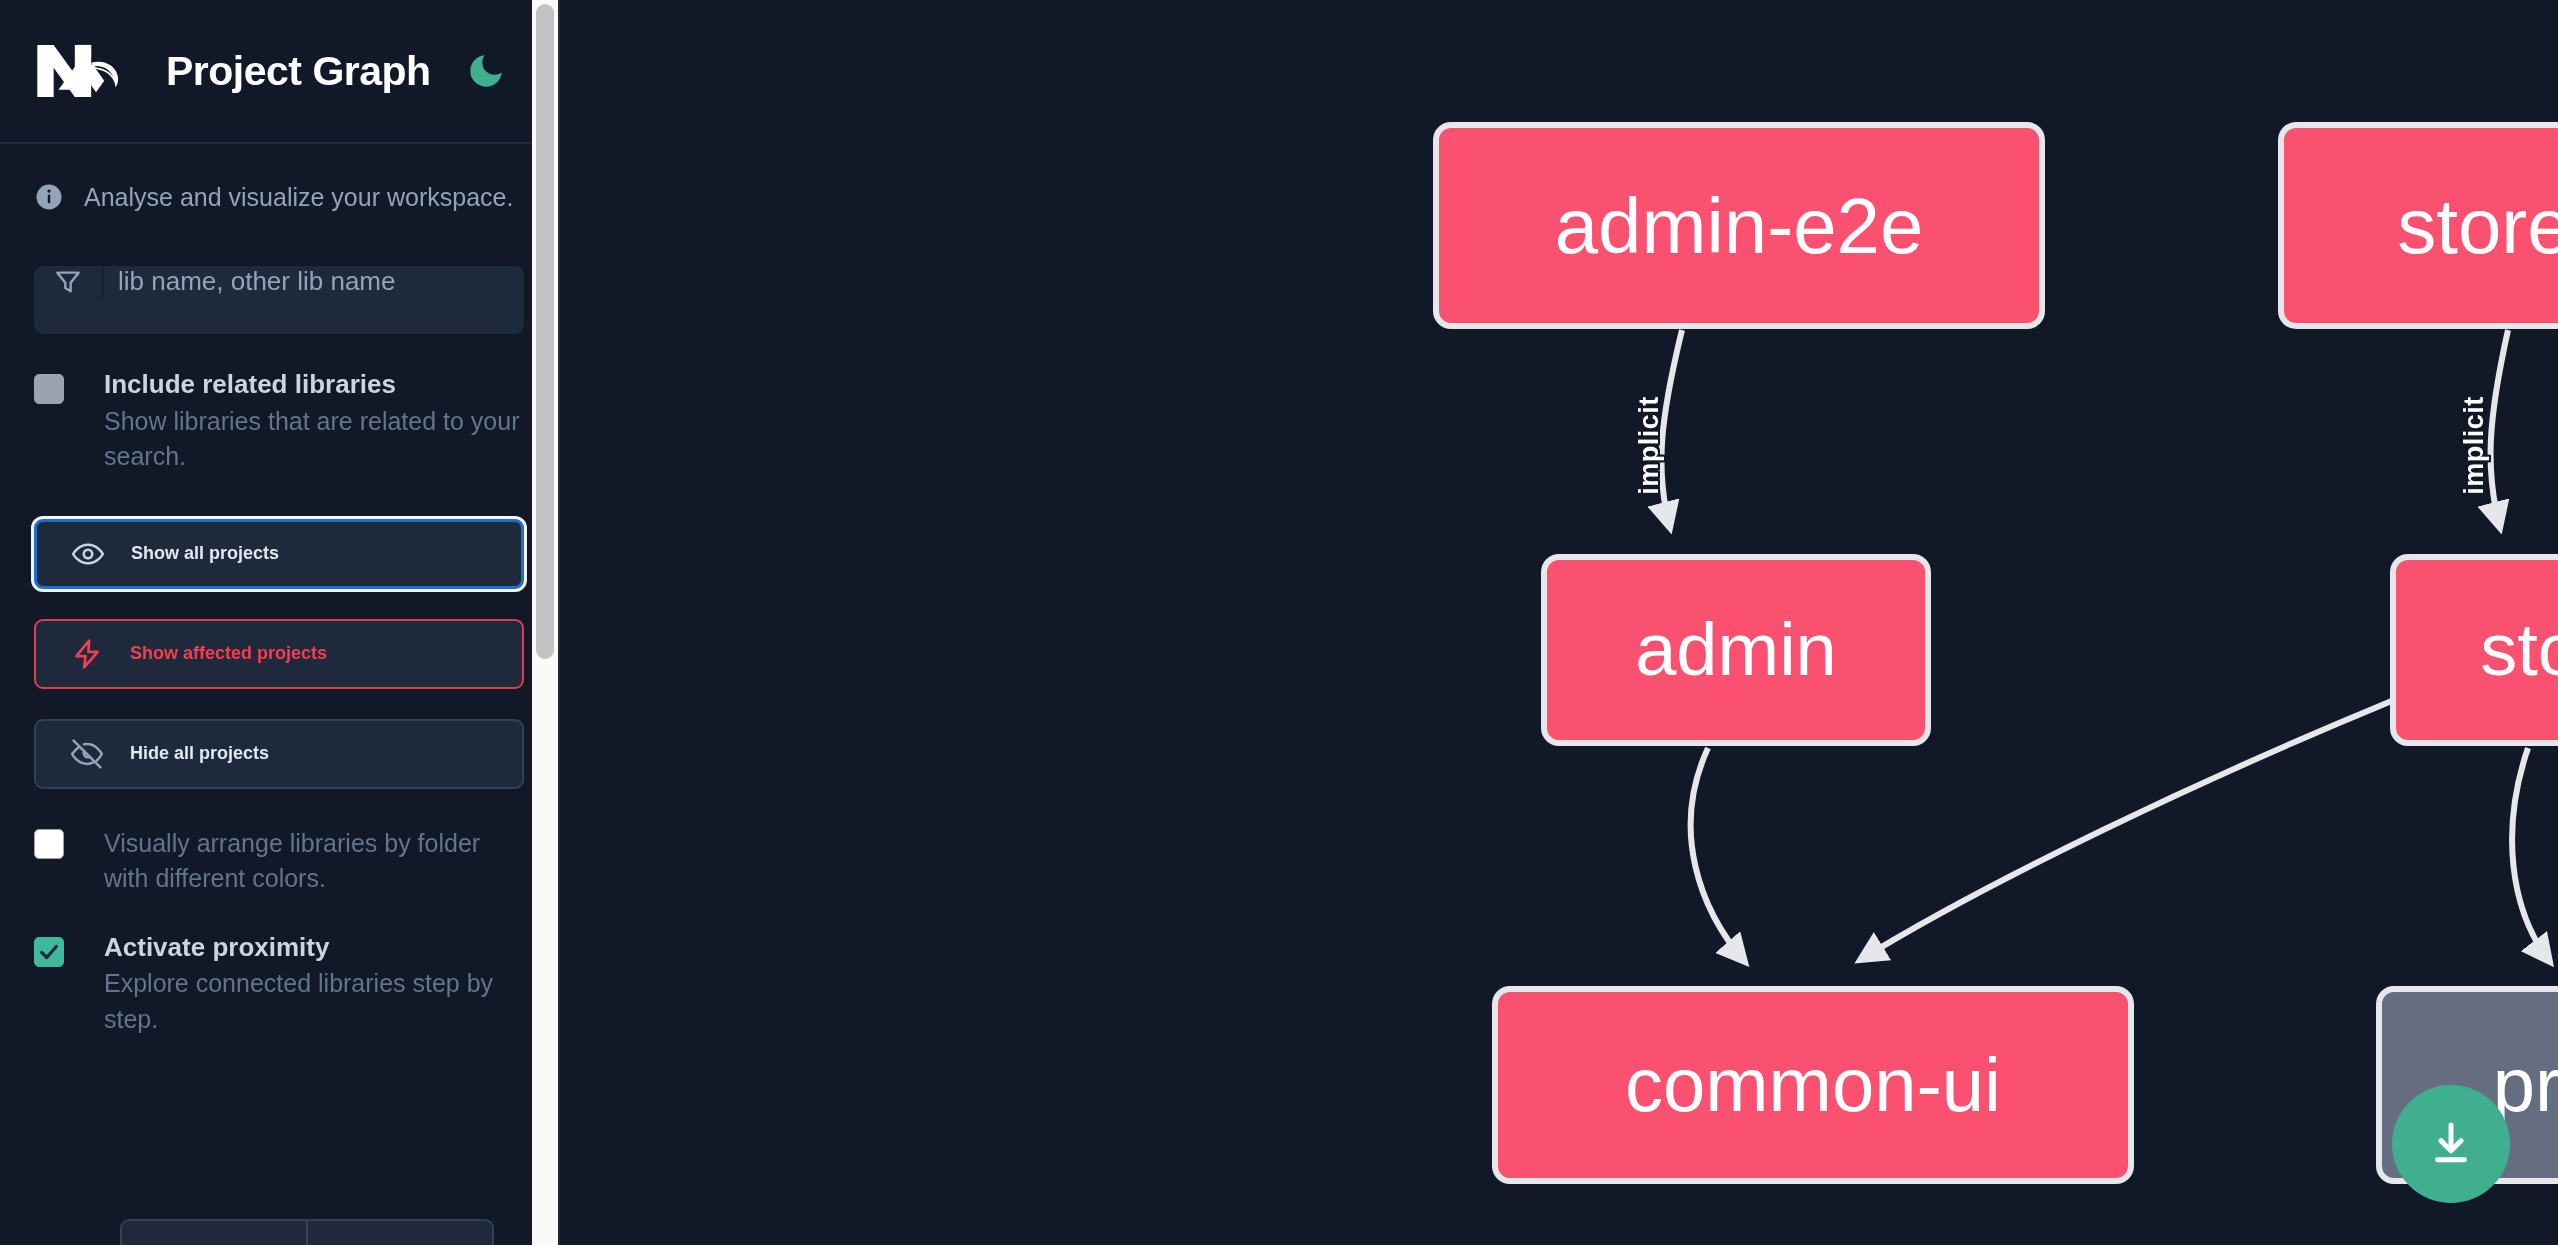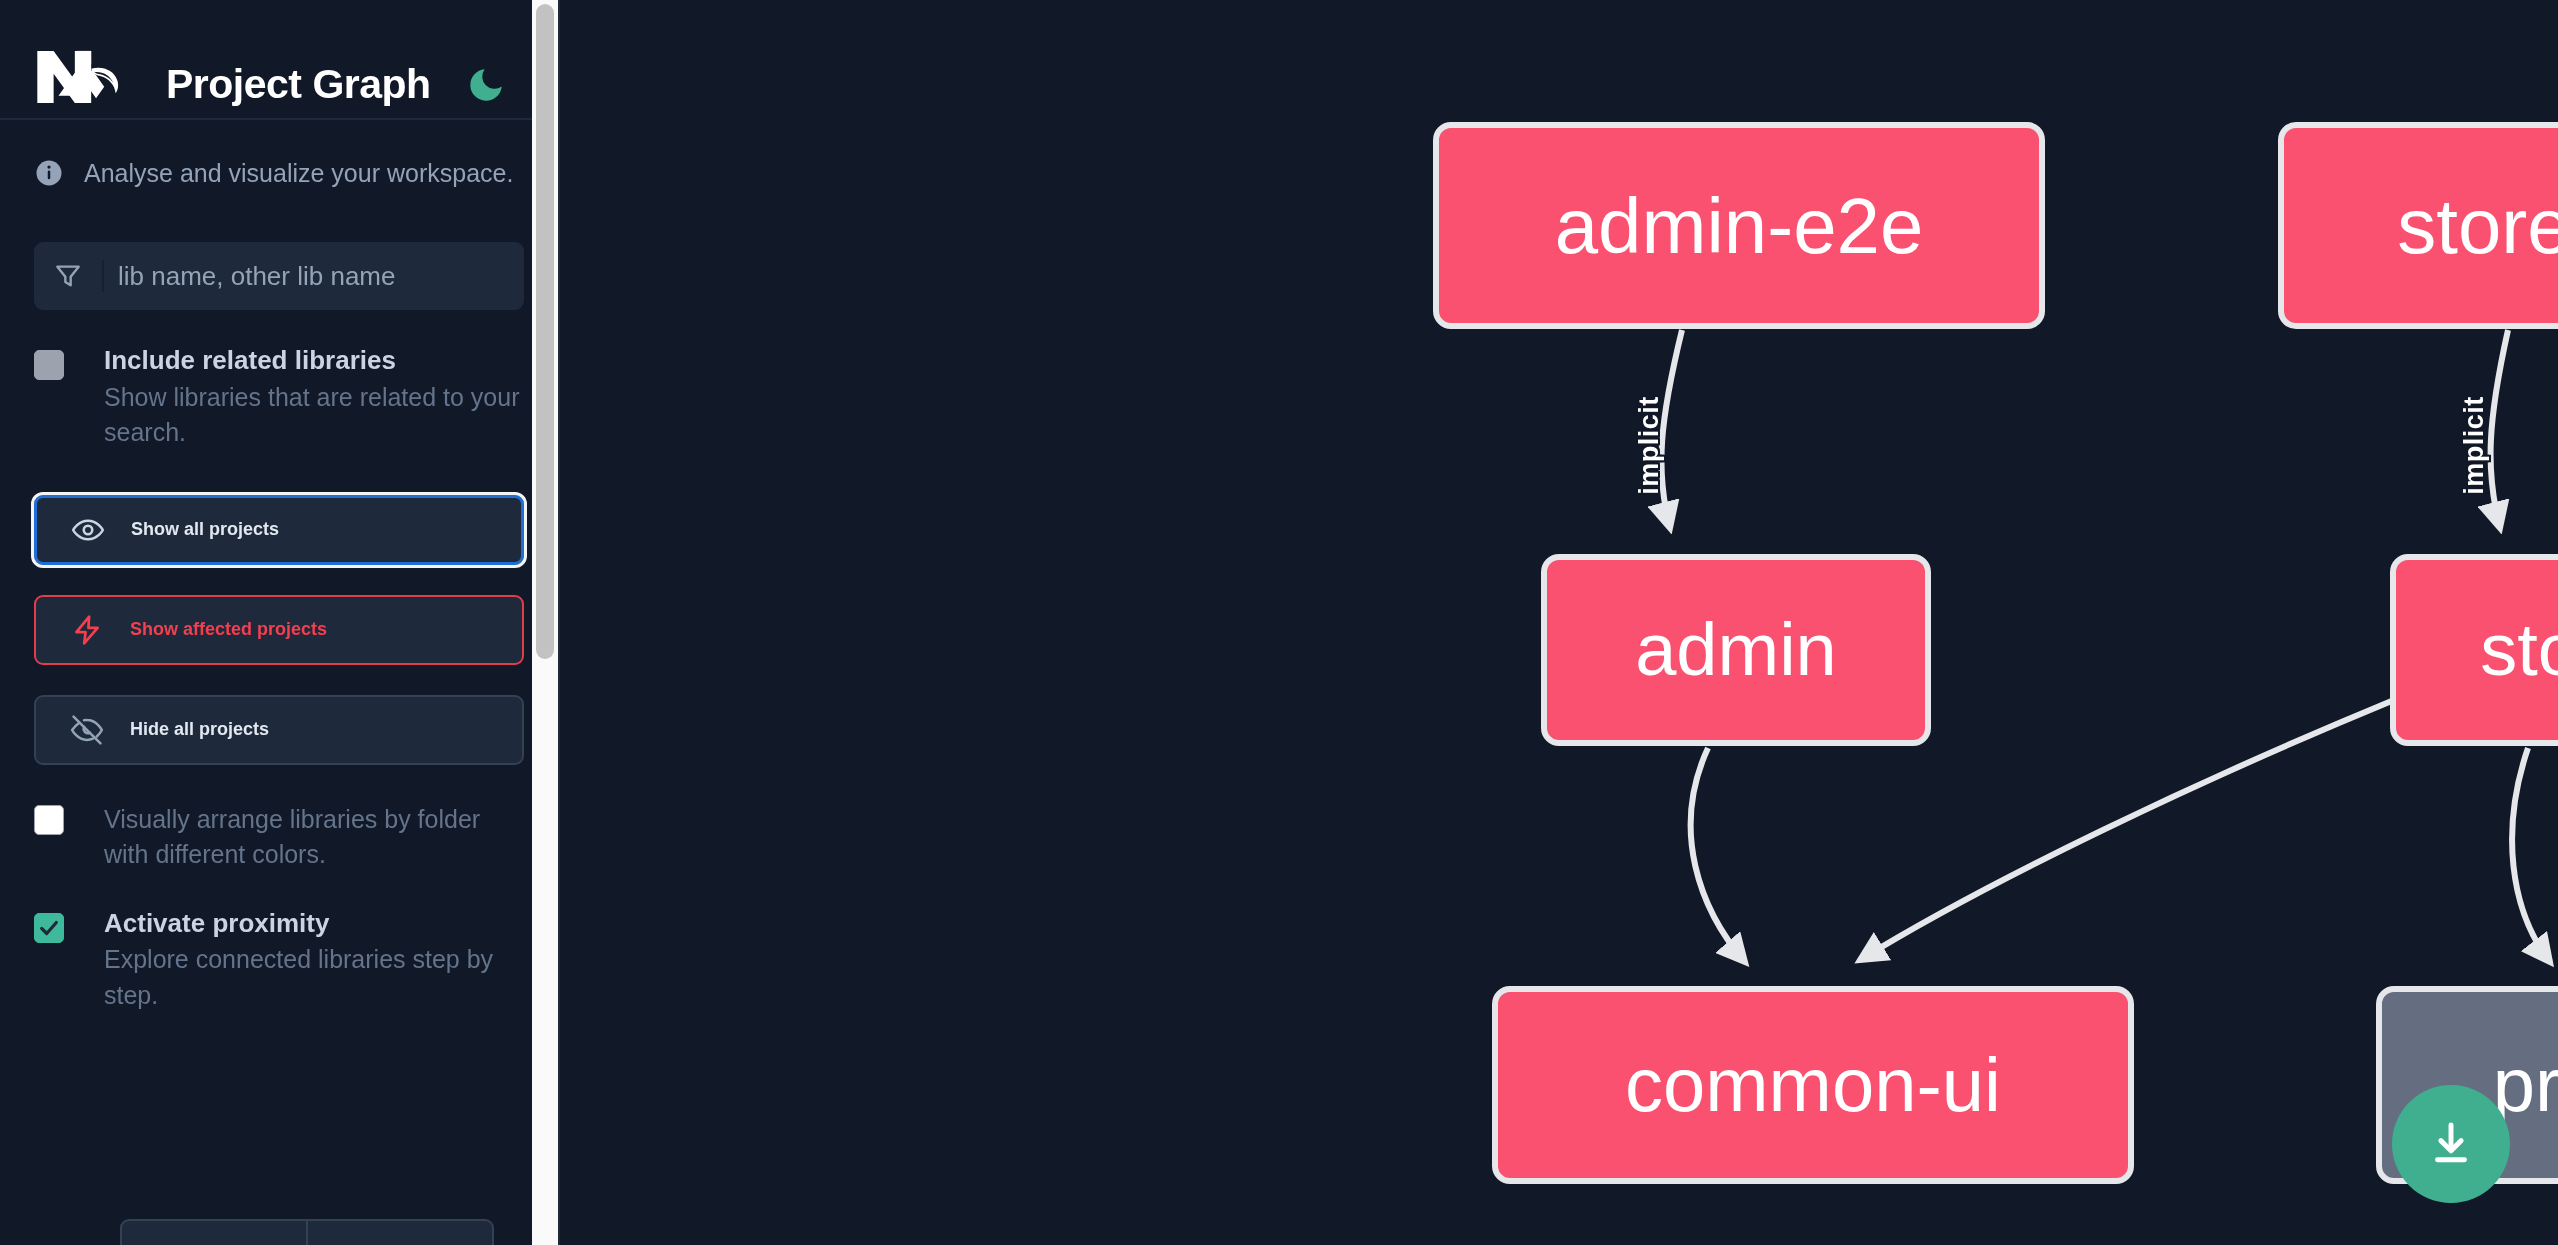--- a/index.html
+++ b/index.html
@@ -21,23 +21,23 @@
     position: relative;
     width: 560px;
     height: 1245px;
     background: #111827;
     border-right: 2px solid #1F2937;
     box-sizing: border-box;
     flex: 0 0 560px;
     overflow: hidden;
   }
   .sb-header {
-    height: 120px;
-    display: flex;
-    align-items: flex-end;
+    height: 144px;
+    display: flex;
+    align-items: center;
     padding: 10px 34px;
     box-sizing: border-box;
     border-bottom: 2px solid #1E293B;
   }
   .nx-logo { width: 98px; height: 62px; flex: 0 0 auto; }
   .sb-title {
     color: #FFFFFF;
     font-size: 41px;
     font-weight: 700;
     letter-spacing: -0.5px;
@@ -62,21 +62,21 @@
     font-size: 25px;
     margin-left: 20px;
     white-space: nowrap;
   }
 
   
   .filter-row {
     margin: 54px 34px 0 34px;
     height: 68px;
     display: flex;
-    align-items: center;
+    align-items: flex-start;
     background: #1E293B;
     border-radius: 9px;
     overflow: hidden;
   }
   .filter-icon-box {
     width: 68px;
     display: flex; align-items: center; justify-content: center;
     border-right: 2px solid #162032;
     background: #1E293B;
   }

